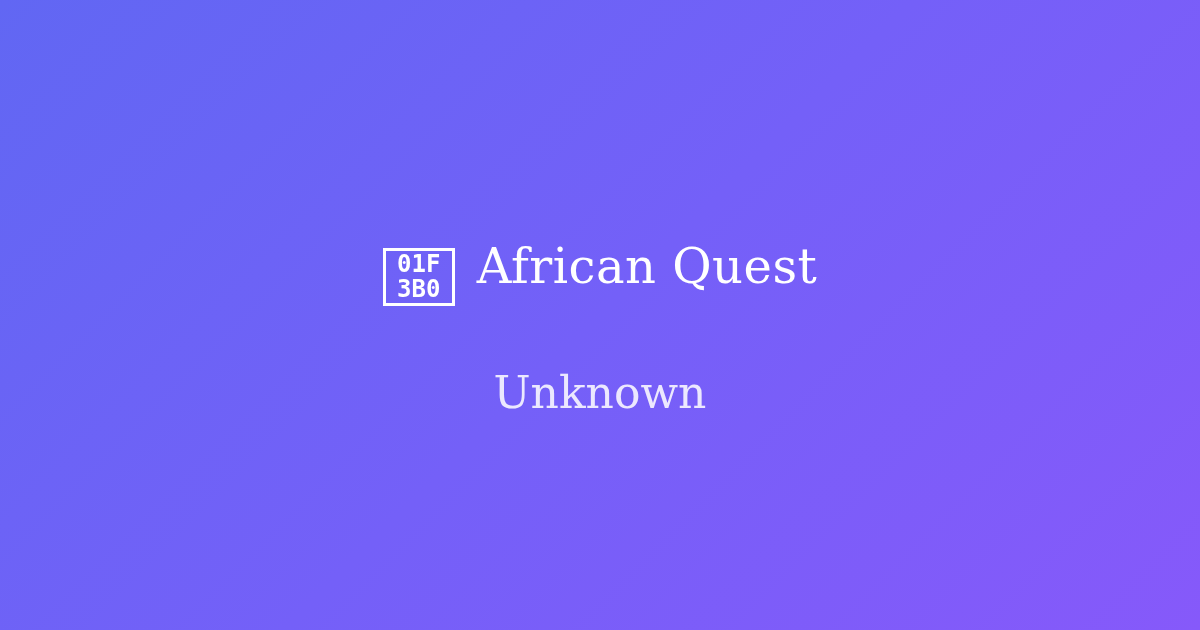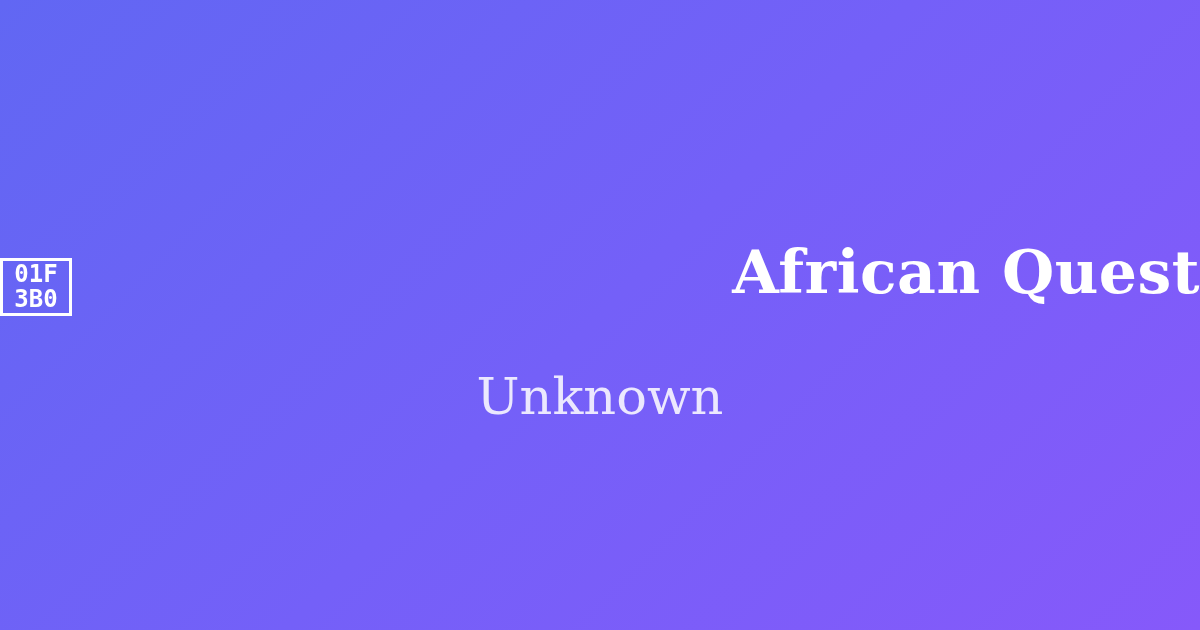--- a/index.html
+++ b/index.html
@@ -29,21 +29,21 @@
 
   
   .title-row {
     position: absolute;
     left: 0;
     right: 0;
     top: 232px;
     display: flex;
     flex-direction: row;
     align-items: center;
-    justify-content: space-between;
+    justify-content: center;
     gap: 22px;
     white-space: nowrap;
   }
 
   
   .tofu {
     display: inline-flex;
     flex-direction: column;
     align-items: center;
     justify-content: center;
@@ -60,37 +60,37 @@
     flex: none;
   }
 
   .tofu-row {
     display: block;
     height: 25px;
   }
 
   .game-title {
     font-family: "DejaVu Serif", "Liberation Serif", serif;
-    font-size: 60px;
-    font-weight: 700;
+    font-size: 48px;
+    font-weight: 400;
     color: #ffffff;
     line-height: 1;
     letter-spacing: 0.5px;
     margin-top: 10px;
   }
 
   
   .provider {
     position: absolute;
     left: 0;
     right: 0;
     top: 365px;
     text-align: center;
     font-family: "DejaVu Serif", "Liberation Serif", serif;
-    font-size: 51px;
+    font-size: 44px;
     font-weight: 400;
     color: rgba(255, 255, 255, 0.86);
     line-height: 1.25;
   }
 
   
   .stats {
     position: absolute;
     left: 0;
     right: 0;

